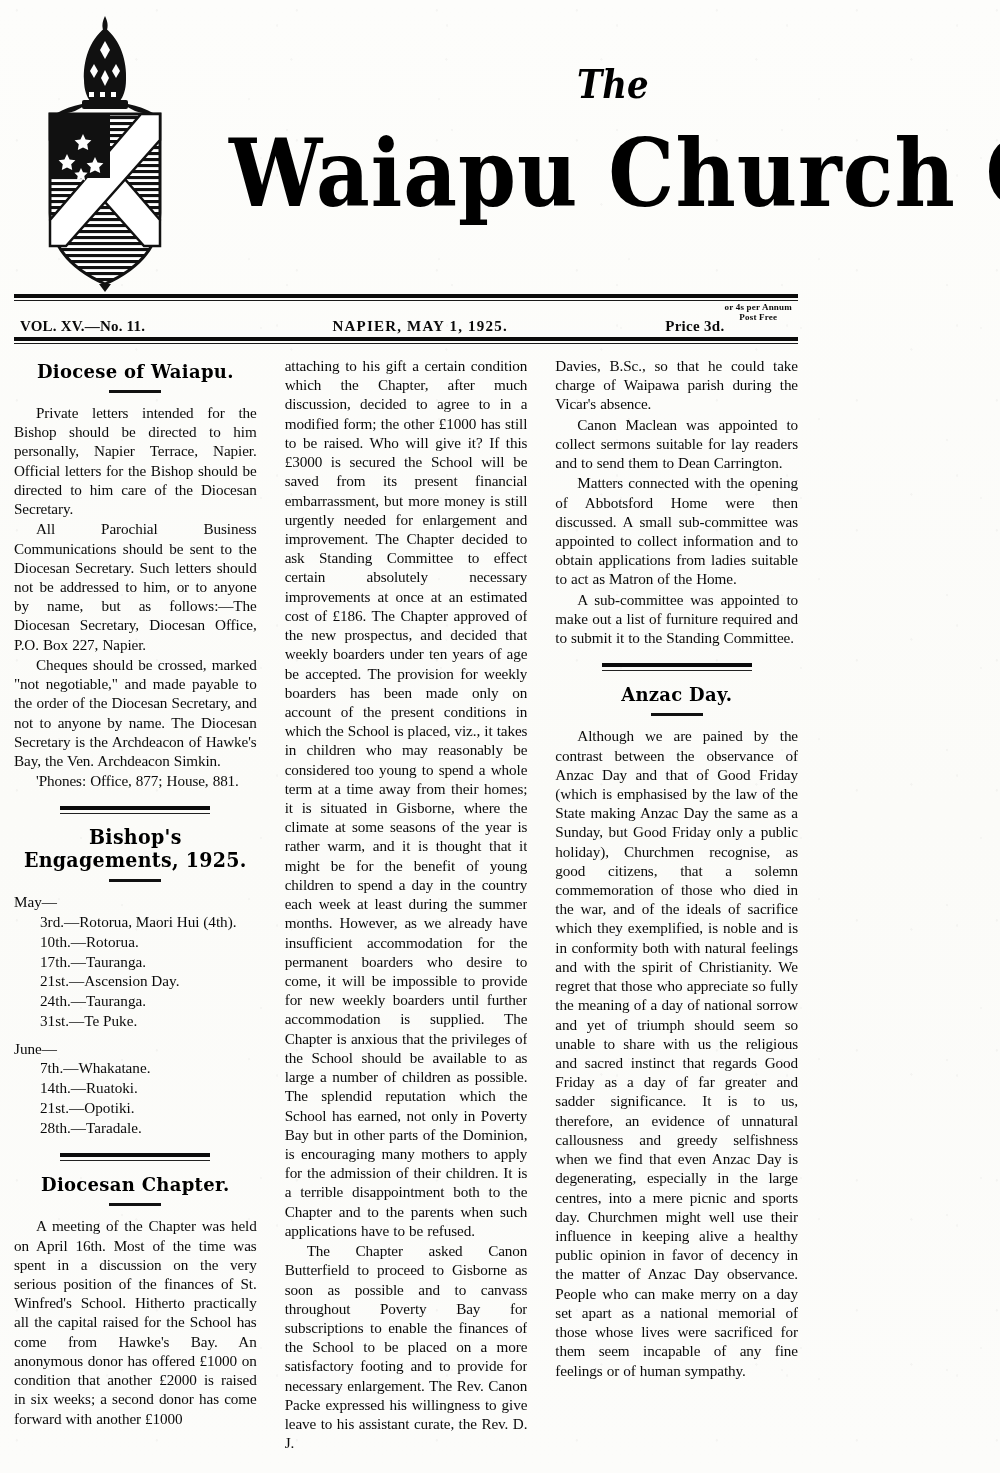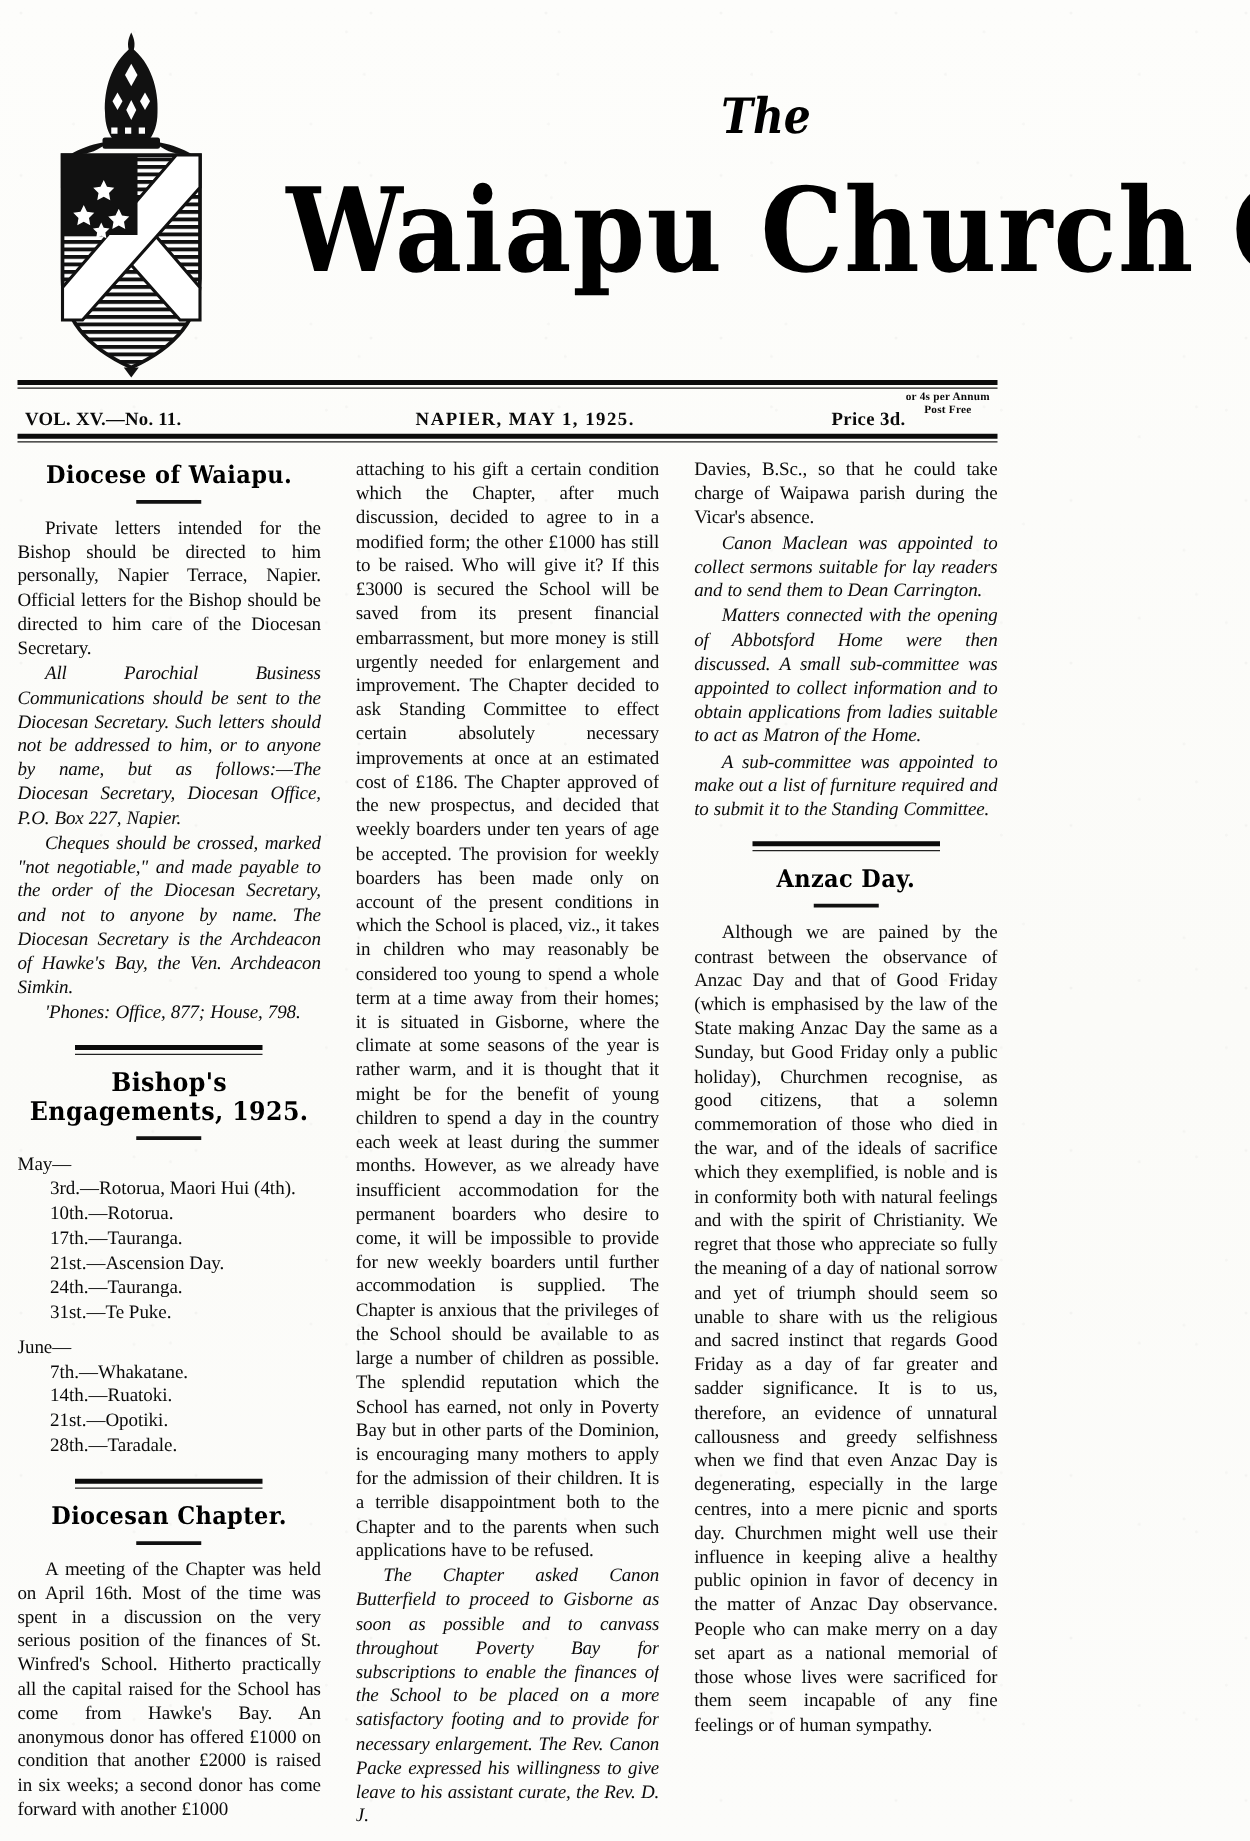--- a/index.html
+++ b/index.html
@@ -32,21 +32,21 @@
     pointer-events: none;
     z-index: 0;
   }
 
   .sheet {
     position: relative;
     z-index: 1;
     width: 812px;
     height: 1473px;
     box-sizing: border-box;
-    padding: 10px 14px;
+    padding: 0 14px;
   }
 
   
   .masthead {
     position: relative;
     height: 292px;
   }
   .crest {
     position: absolute;
     left: 22px;
@@ -185,21 +185,20 @@
     text-indent: 22px;
     letter-spacing: -0.1px;
     word-spacing: 0.4px;
     font-family: "Liberation Serif", "DejaVu Serif", serif;
   }
   p.body.cont {
     text-indent: 0;
   }
   p.body + p.body {
     margin-top: 1px;
-    font-style: italic;
   }
 
   .month-label {
     font-size: 15.2px;
     line-height: 1.3;
     margin-top: 8px;
     text-indent: 0;
   }
   ul.engagements {
     list-style: none;
@@ -293,21 +292,21 @@
 
   <div class="columns">
 
     <div class="col">
       <div class="sec-head">Diocese of Waiapu.</div>
       <div class="head-rule"></div>
 
       <p class="body">Private letters intended for the Bishop should be directed to him personally, Napier Terrace, Napier. Official letters for the Bishop should be directed to him care of the Diocesan Secretary.</p>
       <p class="body">All Parochial Business Communications should be sent to the Diocesan Secretary. Such letters should not be addressed to him, or to anyone by name, but as follows:—The Diocesan Secretary, Diocesan Office, P.O. Box 227, Napier.</p>
       <p class="body">Cheques should be crossed, marked "not negotiable," and made payable to the order of the Diocesan Secretary, and not to anyone by name. The Diocesan Secretary is the Archdeacon of Hawke's Bay, the Ven. Archdeacon Simkin.</p>
-      <p class="body">'Phones: Office, 877; House, 798.</p>
+      <p class="body">'Phones: Office, 877; House, 881.</p>
 
       <div class="sec-sep">
         <div class="a"></div>
           <div class="b"></div>
       </div>
 
       <div class="sec-head big">Bishop's Engagements, 1925.</div>
       <div class="head-rule"></div>
 
       <div class="month-label">May—</div>

